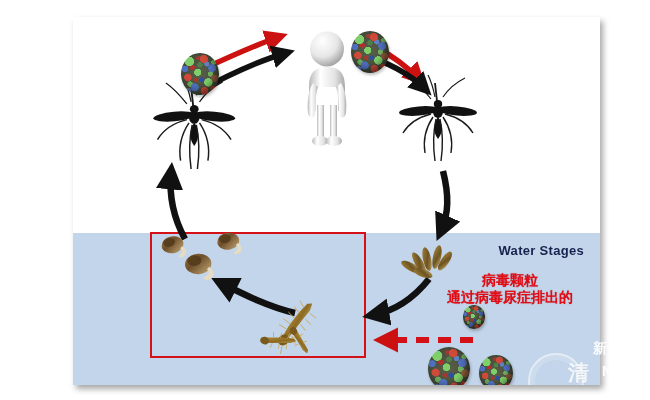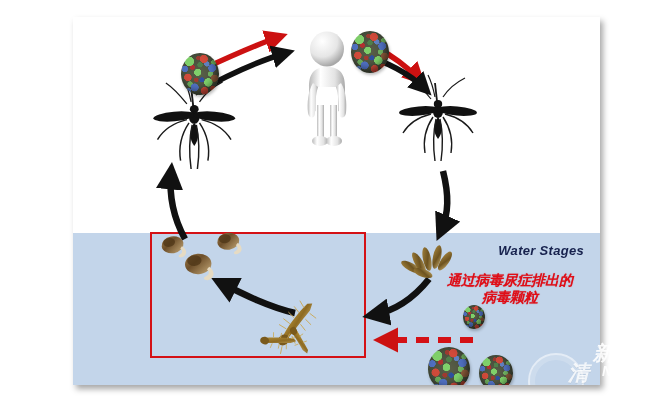--- a/index.html
+++ b/index.html
@@ -3,21 +3,21 @@
 <meta charset="utf-8">
 <style>
   html,body{margin:0;padding:0;}
   body{
     width:650px;height:400px;
     background:#ffffff;
     font-family:"Liberation Sans", sans-serif;
     overflow:hidden;
     position:relative;
   }
-  #stage{position:absolute;left:0;top:0;width:650px;height:400px;font-style:italic;}
+  #stage{position:absolute;left:0;top:0;width:650px;height:400px;}
 
   
   .panel{
     position:absolute;left:73px;top:17px;width:527px;height:368px;
     background:#ffffff;
     box-shadow:3px 4px 6px rgba(0,0,0,.35);
     overflow:hidden;
   }
   .water{
     position:absolute;left:0;right:0;top:216px;bottom:0;
@@ -82,21 +82,21 @@
     border-radius:50%;border:2px solid rgba(255,255,255,.55);
     box-shadow:inset 0 0 0 5px rgba(255,255,255,.18);
   }
   .wm-cn{
     position:absolute;left:495px;top:342px;
     font-size:21px;font-weight:bold;letter-spacing:3px;
     color:rgba(255,255,255,.82);
     text-shadow:0 1px 0 rgba(0,0,0,.06);
   }
   .wm-news-cn{
-    position:absolute;left:593px;top:340px;font-size:20px;font-weight:bold;
+    position:absolute;left:593px;top:340px;font-size:14px;font-weight:bold;
     letter-spacing:1px;color:rgba(255,255,255,.9);
   }
   .wm-news-en{
     position:absolute;left:594px;top:363px;font-size:14px;font-weight:bold;
     letter-spacing:.5px;color:rgba(255,255,255,.9);margin-left:8px;
   }
 
   svg{position:absolute;left:0;top:0;overflow:visible;}
 </style>
 </head>
@@ -106,22 +106,22 @@
 
   <div class="panel">
 
     <div class="water">
       <div class="water-label">Water Stages</div>
     </div>
 
     <div class="redbox"></div>
 
     <div class="caption">
+      <div>病毒颗粒</div>
       <div>通过病毒尿症排出的</div>
-      <div>病毒颗粒</div>
     </div>
 
     <svg width="527" height="368" viewBox="0 0 527 368">
       <defs>
         <linearGradient id="body" x1="0" y1="0" x2="1" y2="0">
           <stop offset="0%" stop-color="#b9b9b9"></stop>
           <stop offset="32%" stop-color="#ffffff"></stop>
           <stop offset="72%" stop-color="#e3e3e3"></stop>
           <stop offset="100%" stop-color="#a9a9a9"></stop>
         </linearGradient>

